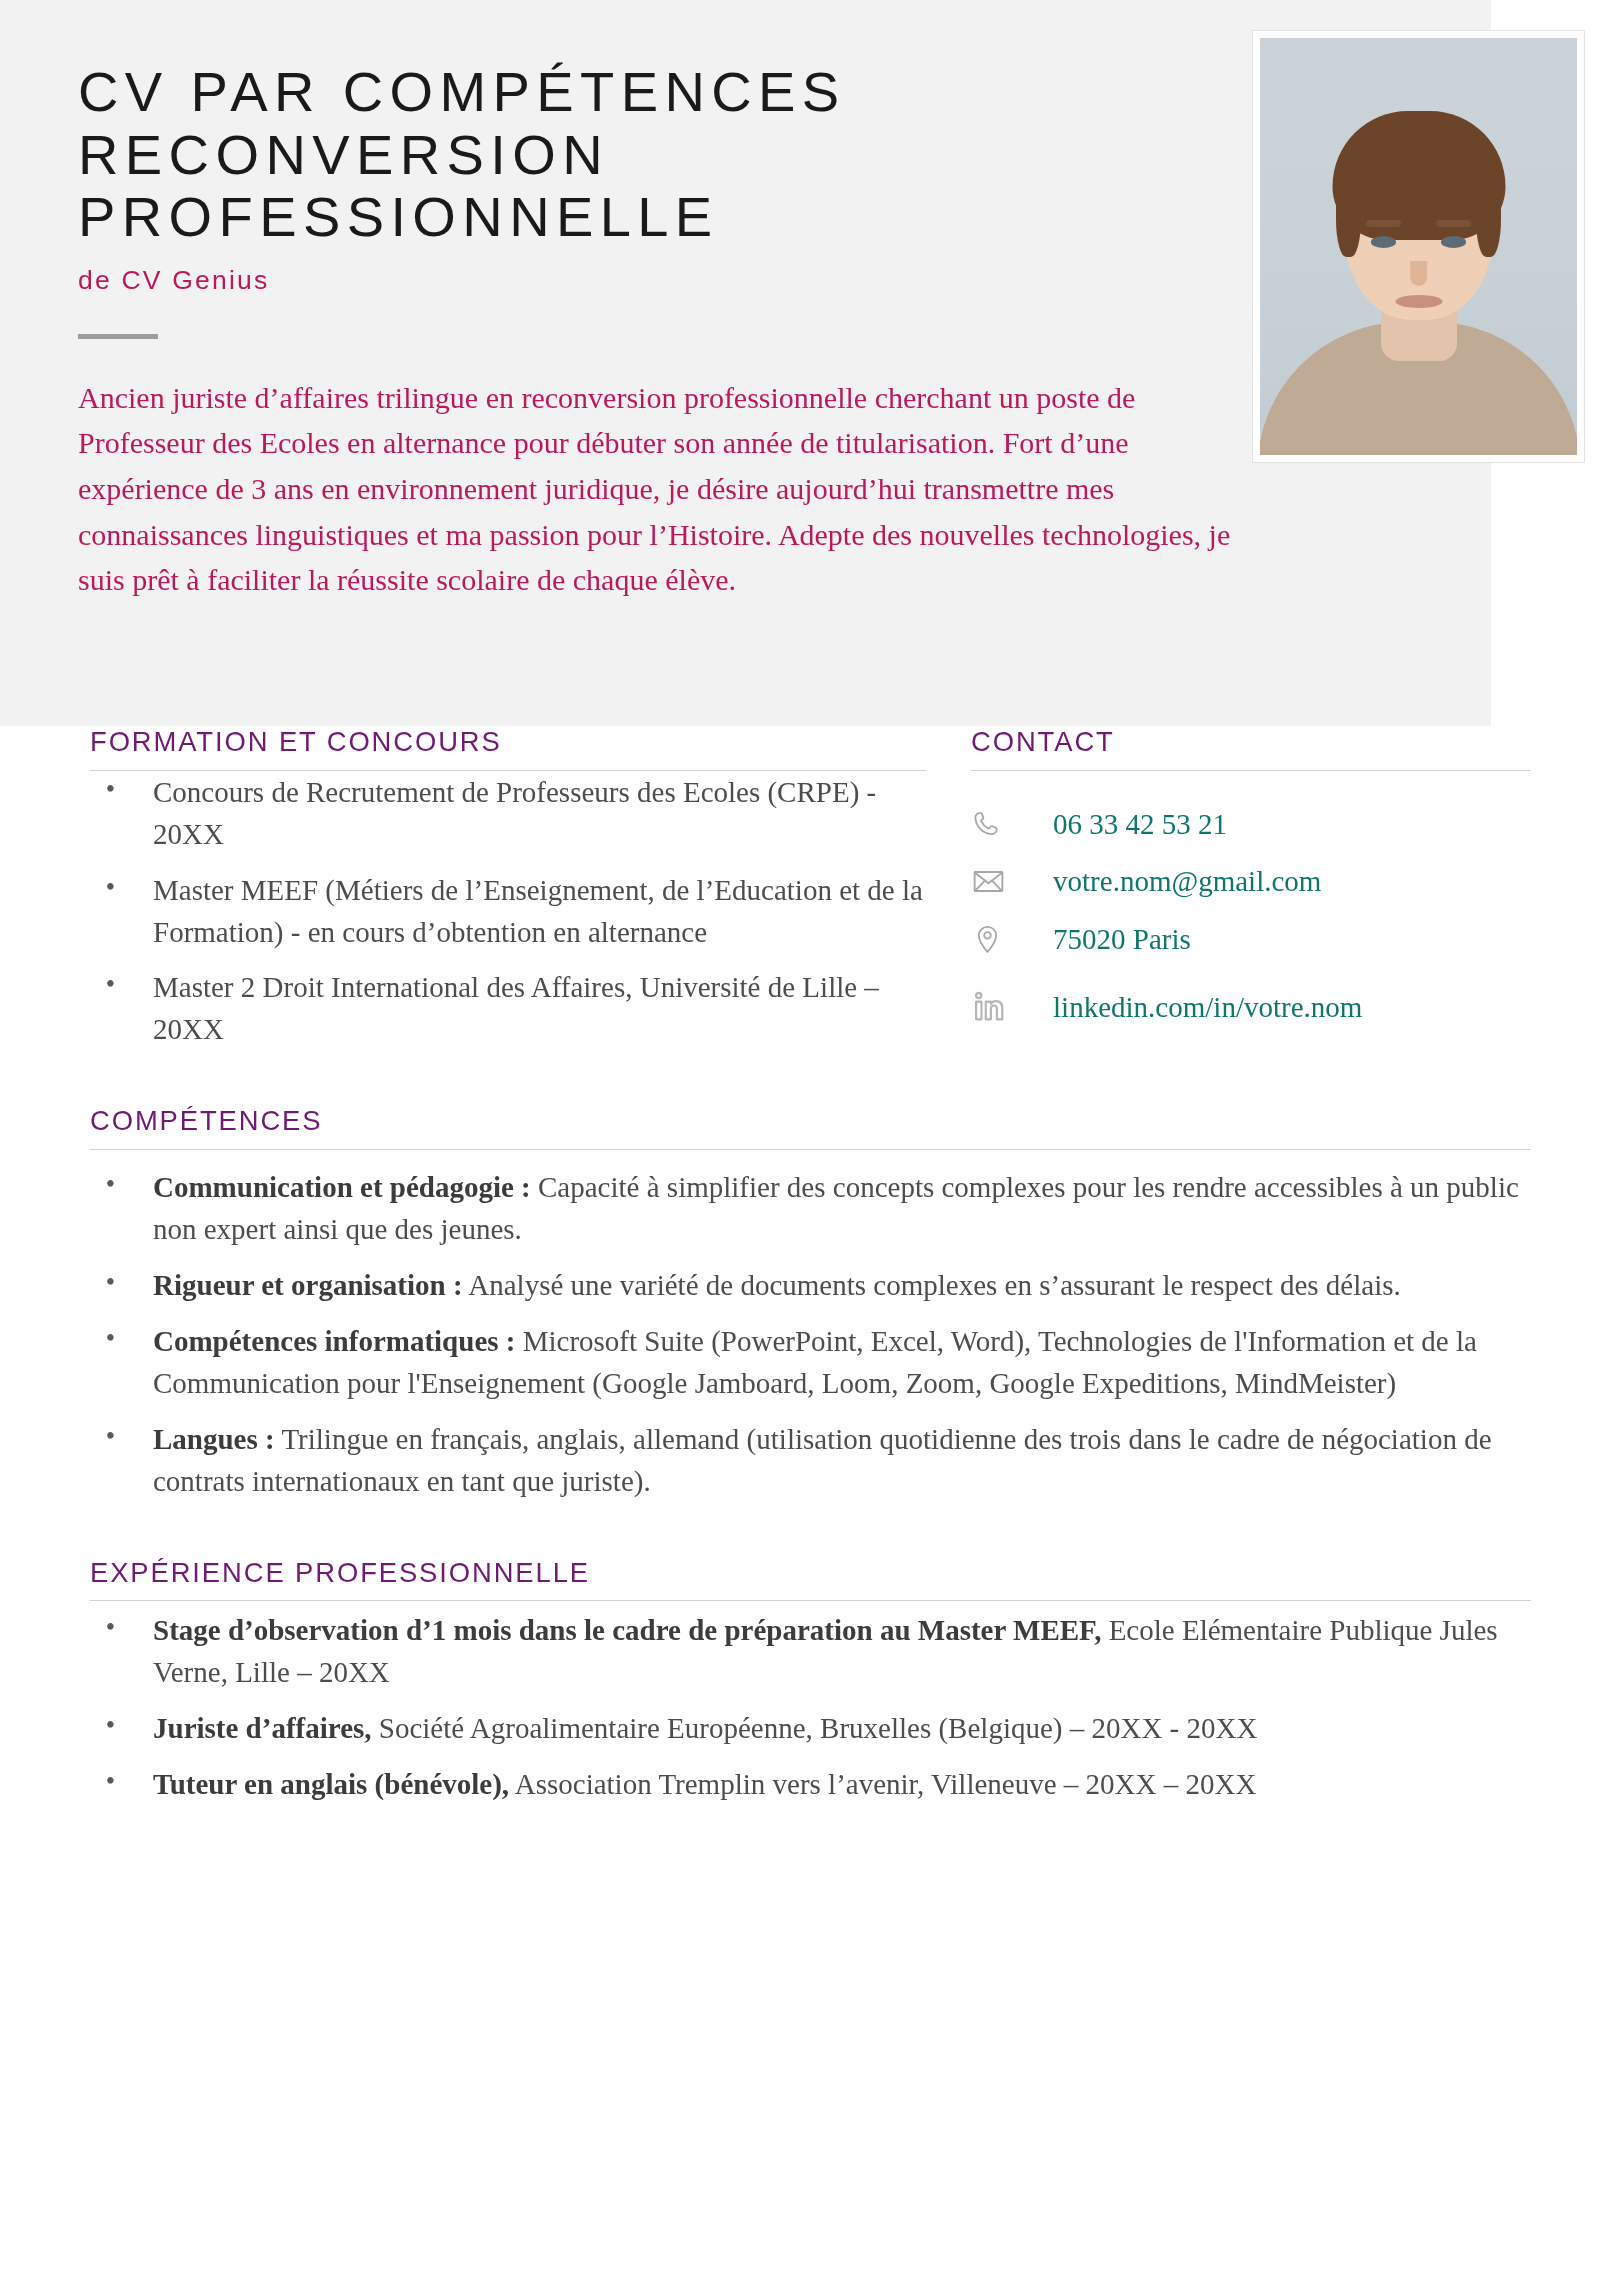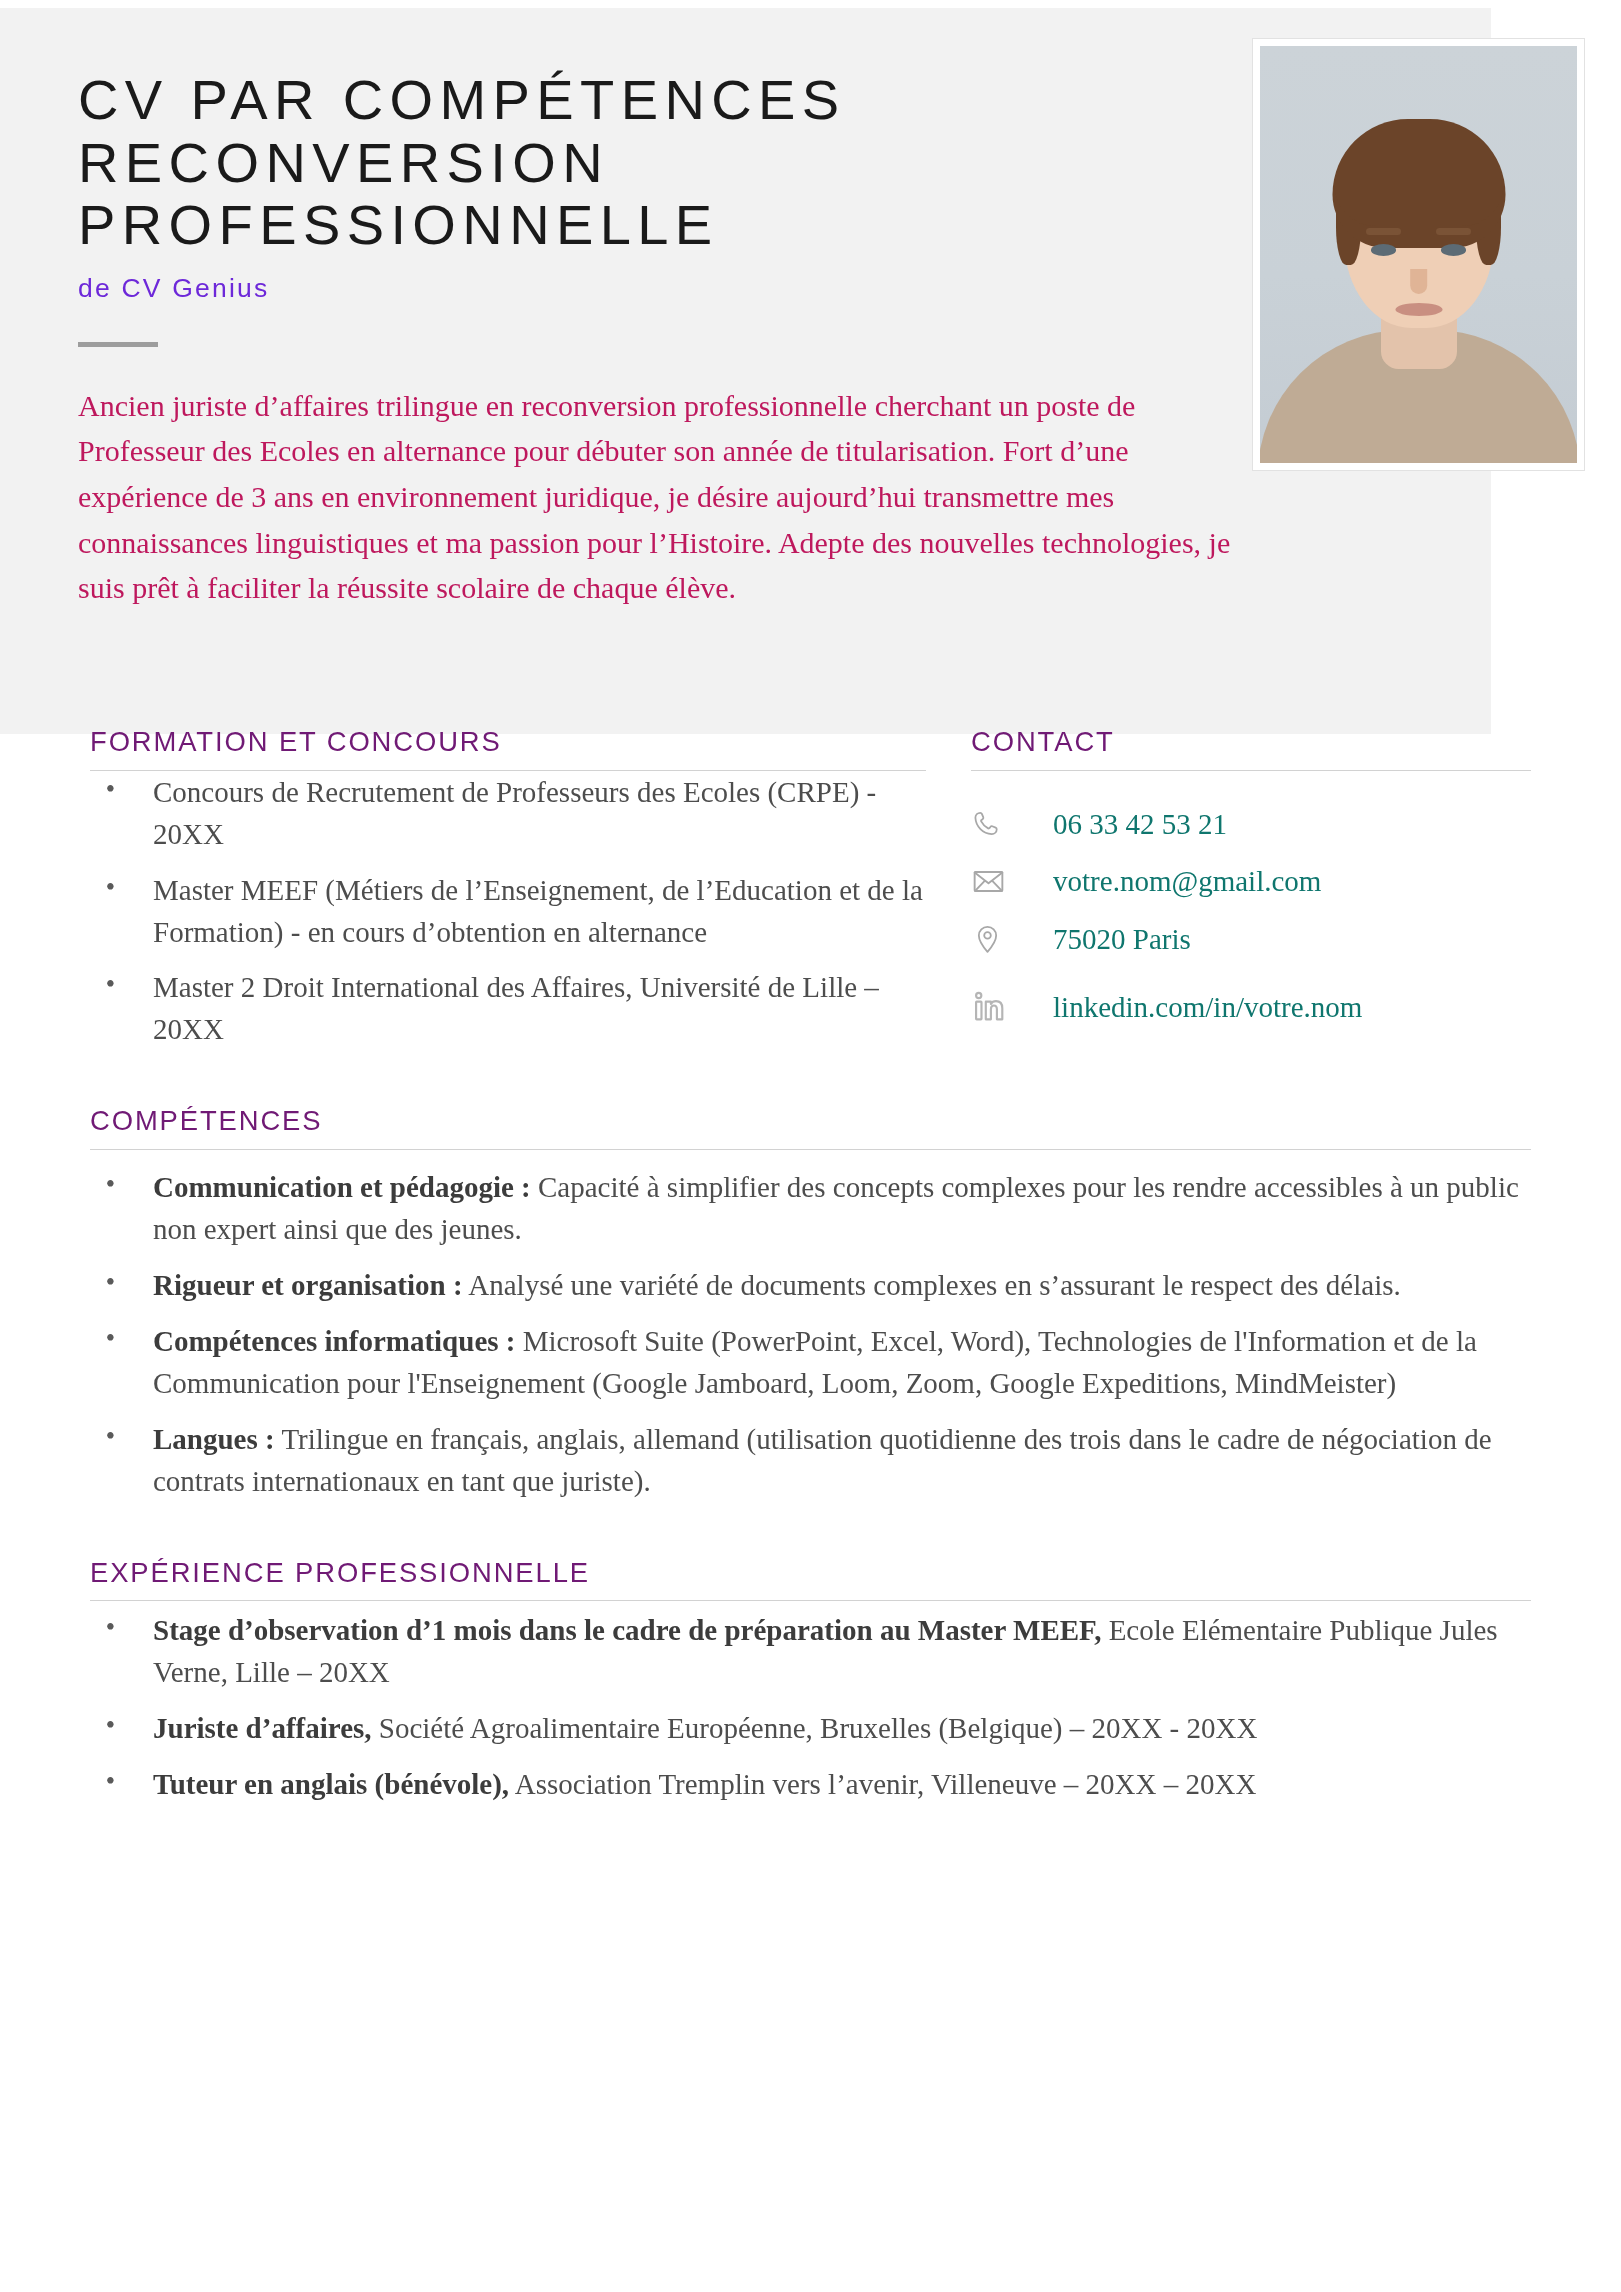--- a/index.html
+++ b/index.html
@@ -12,21 +12,21 @@
     height: 2293px;
     font-family: "Liberation Serif", serif;
     color: #4a4a4a;
     position: relative;
     overflow: hidden;
   }
 
   
   .header-band {
     position: absolute;
-    left: 0; top: 8px;
+    left: 0; top: 0;
     width: 1491px;
     height: 726px;
     background: #f2f2f2;
   }
   .header-inner {
     position: absolute;
     left: 78px; top: 61px;
     width: 1176px;
   }
   .doc-title {
@@ -36,21 +36,21 @@
     line-height: 1.12;
     letter-spacing: 6.4px;
     color: #1a1a1a;
     margin: 0;
     max-width: 1078px;
   }
   .doc-subtitle {
     font-family: "Liberation Sans", sans-serif;
     font-size: 26.5px;
     letter-spacing: 2.2px;
-    color: #6d28d9;
+    color: #be185d;
     margin-top: 15.7px;
   }
   .title-rule {
     width: 80px;
     height: 4.9px;
     background: #9d9d9d;
     margin-top: 38px;
   }
   .summary {
     margin-top: 36px;

